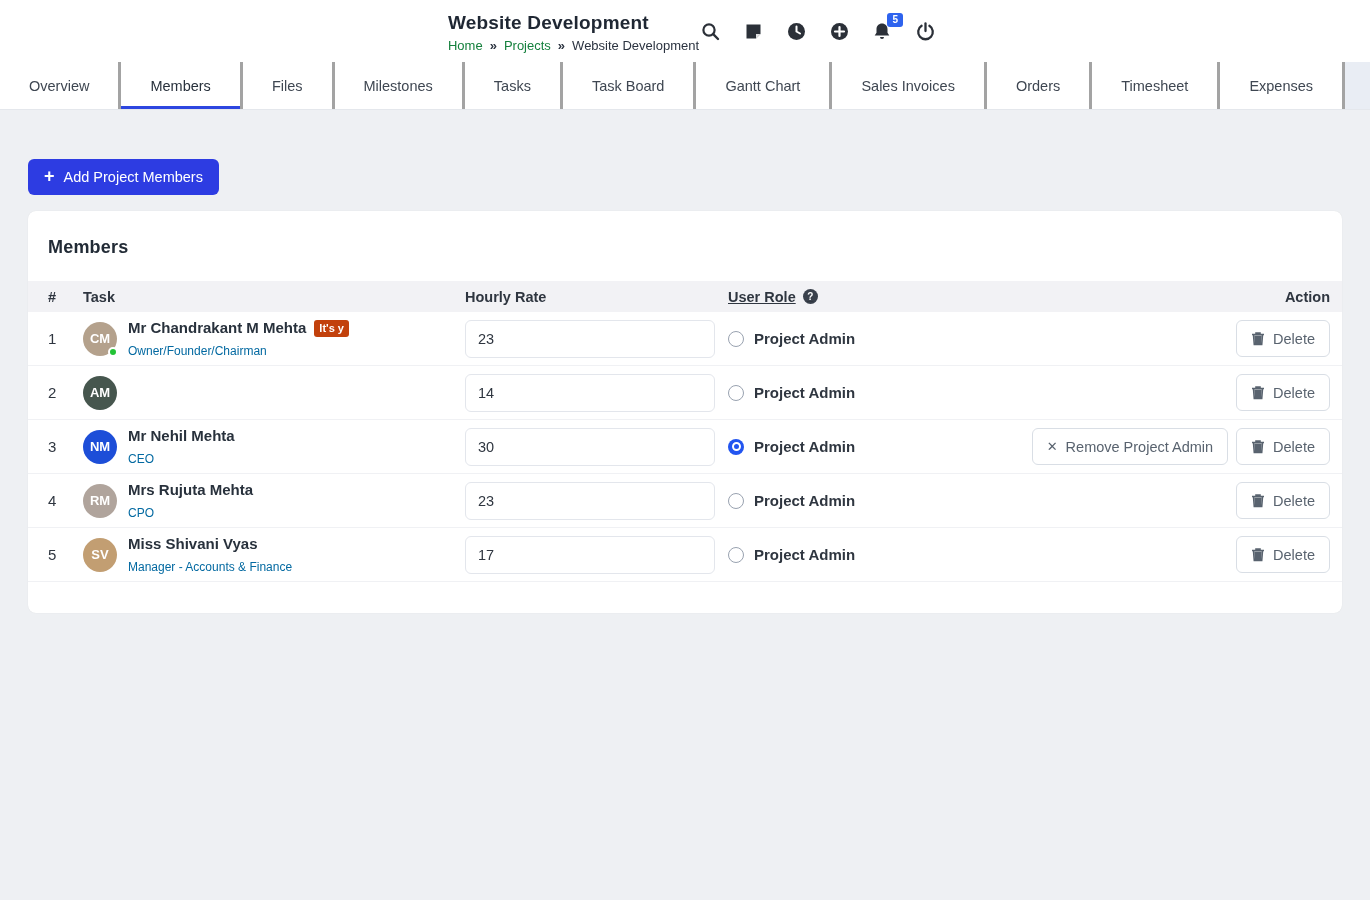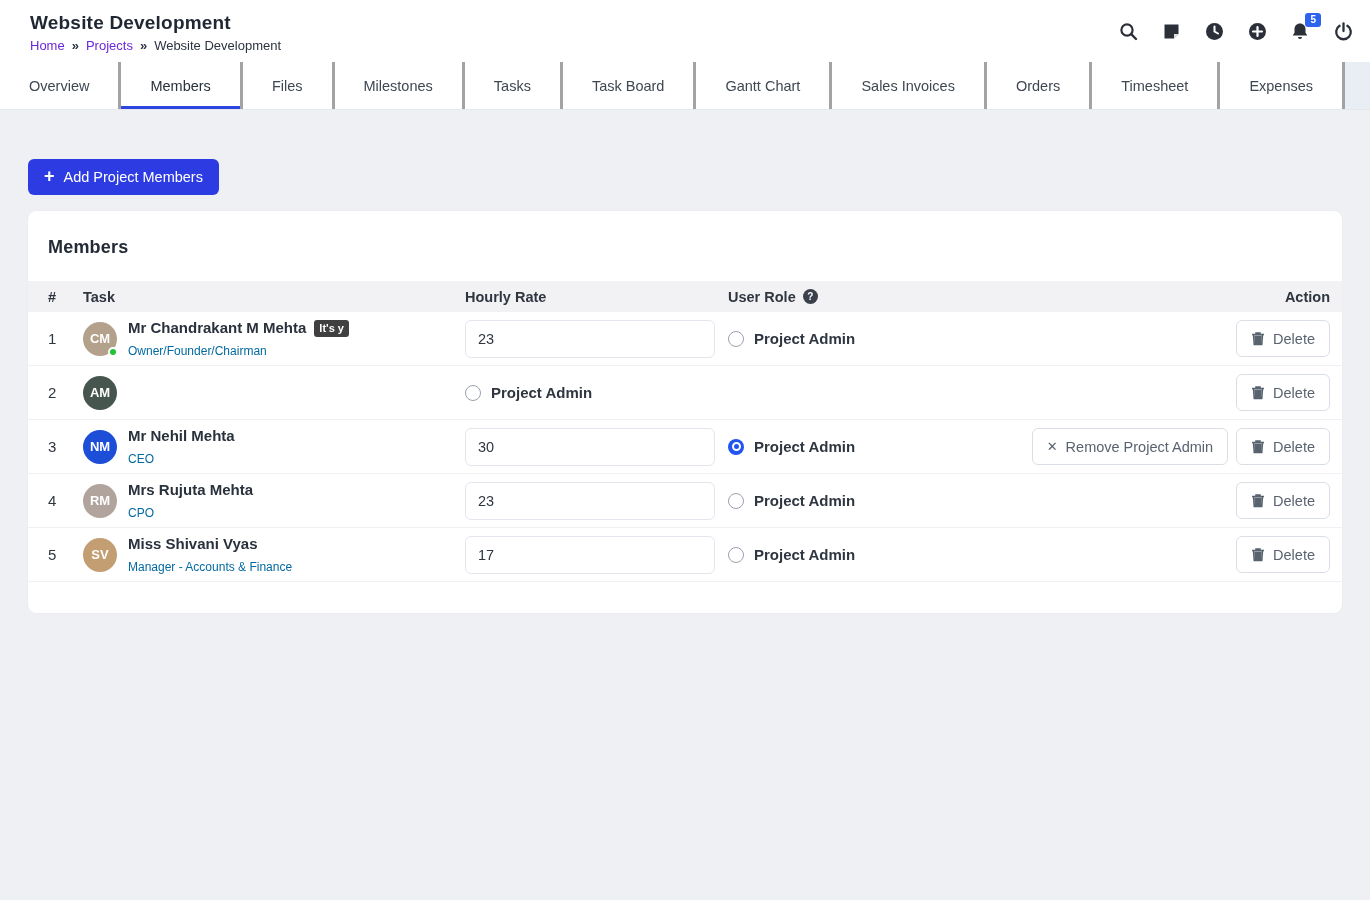--- a/index.html
+++ b/index.html
@@ -1,24 +1,24 @@
 <!DOCTYPE html>
 <html><head>
 <meta charset="utf-8">
 <style>
   * { margin:0; padding:0; box-sizing:border-box; }
   html,body { width:1370px; height:900px; background:#eef0f3; font-family:"Liberation Sans","DejaVu Sans",sans-serif; color:#28313c; overflow:hidden; }
 
   
-  .topbar { background:#fff; height:62px; display:flex; align-items:center; justify-content:space-between; padding:0 12px 0 30px; }
+  .topbar { background:#fff; height:62px; display:flex; align-items:center; justify-content:center; padding:0 12px 0 30px; }
   .titlewrap { padding-top:2px; }
   .page-title { font-size:19px; font-weight:bold; color:#1f2733; letter-spacing:.2px; }
   .breadcrumb { margin-top:4px; font-size:13px; color:#2b3340; display:flex; align-items:center; gap:7px; }
   .breadcrumb .sep { font-weight:bold; color:#2b3340; font-size:13px; }
-  .breadcrumb a { color:#6d28d9; text-decoration:none; }
+  .breadcrumb a { color:#15803d; text-decoration:none; }
   .topbar-icons { display:flex; align-items:center; gap:21px; padding-right:4px; }
   .icon-btn { position:relative; width:22px; height:22px; display:flex; align-items:center; justify-content:center; cursor:pointer; }
   .icon-btn svg { display:block; }
   .badge-count { position:absolute; top:-7px; right:-10px; background:#2e63ee; color:#fff; font-size:10px; font-weight:bold; border-radius:3px; padding:2px 5px; line-height:1; }
 
   
   .tabbar { background:#fff; height:48px; display:flex; border-bottom:1px solid #e4e7ec; }
   .tab { position:relative; display:flex; align-items:center; justify-content:center; padding:0 29px; font-size:14.5px; color:#3f4752; border-right:3px solid #a3a3a3; cursor:pointer; white-space:nowrap; flex:1 0 auto; }
   .tab.active { color:#28313c; }
   .tab.active::after { content:""; position:absolute; left:0; right:0; bottom:0; height:3px; background:#2d46e0; }
@@ -28,32 +28,32 @@
   .content { padding:49px 28px 0 28px; }
   .btn-primary { display:inline-flex; align-items:center; gap:9px; background:#2d3ce2; color:#fff; border:none; border-radius:6px; height:36px; padding:0 16px; font-size:14.5px; font-family:inherit; cursor:pointer; }
   .btn-primary .plus { font-size:18px; font-weight:bold; line-height:1; margin-top:-2px; }
 
   .card { margin-top:16px; background:#fff; border-radius:8px; box-shadow:0 0 1px rgba(40,49,60,.12); overflow:hidden; }
   .card-title { font-size:18px; font-weight:bold; color:#222b36; padding:26px 20px 23px 20px; letter-spacing:.2px; }
 
   .grid-row { display:grid; grid-template-columns:35px 382px 263px 1fr max-content; align-items:center; padding:0 12px 0 20px; }
   .thead { background:#f2f2f5; height:31px; font-size:14.5px; font-weight:bold; color:#2f3640; }
   .thead .th-action { justify-self:end; }
-  .th-role { display:flex; gap:7px; }
+  .th-role { display:flex; gap:7px;text-decoration:underline; }
   .q-icon { width:15px; height:15px; background:#3a414c; color:#fff; border-radius:50%; font-size:10px; font-weight:bold; display:inline-flex; align-items:center; justify-content:center; }
 
   .trow { min-height:54px; border-bottom:1px solid #f0f1f4; font-size:15px; }
   .idx { color:#2f3640; }
   .member { display:flex; align-items:center; gap:11px; }
   .avatar { position:relative; width:34px; height:34px; border-radius:50%; display:flex; align-items:center; justify-content:center; font-size:13px; font-weight:bold; color:#fff; flex:0 0 auto; }
   .status-dot { position:absolute; right:-1px; bottom:-1px; width:10px; height:10px; border-radius:50%; background:#22c335; border:2px solid #fff; }
   .mname { font-size:15px; font-weight:bold; color:#28313c; line-height:1.25; display:flex; align-items:center; gap:8px; }
   .mname a { color:#28313c; text-decoration:none; }
   .designation { font-size:12px; color:#0369a1; margin-top:7px; }
-  .badge-you { background:#404040; color:#fff; font-size:11px; font-weight:bold; padding:3px 5px; border-radius:3px; line-height:1; white-space:nowrap; }
+  .badge-you { background:#c2410c; color:#fff; font-size:11px; font-weight:bold; padding:3px 5px; border-radius:3px; line-height:1; white-space:nowrap; }
 
   .rate-input { width:250px; height:38px; border:1px solid #e3e6ec; border-radius:6px; font-size:14.5px; color:#2f3640; padding:0 12px; font-family:inherit; outline:none; }
 
   .role-cell { display:flex; align-items:center; justify-content:space-between; padding-right:8px; }
   .role-pick { display:flex; align-items:center; gap:10px; cursor:pointer;font-weight:bold; }
   .radio { width:16px; height:16px; border-radius:50%; border:1px solid #99a2b0; background:#fff; flex:0 0 auto; }
   .radio.checked { border:none; background:#2255f0; position:relative; }
   .radio.checked::after { content:""; position:absolute; left:3.5px; top:3.5px; width:9px; height:9px; border-radius:50%; border:2.5px solid #fff; background:#2255f0; box-sizing:border-box; }
   .role-label { font-size:15px; color:#2f3640; }
 
@@ -185,20 +185,21 @@
       </div>
     </div>
 
     <div class="grid-row trow">
       <div class="idx">2</div>
       <div class="member">
         <div class="avatar" style="background:#46564e">
             <span>AM</span>
           </div>
       </div>
+      <div><input class="rate-input" type="text" value="14" style=""></div>
       <div class="role-cell">
         <span class="role-pick">
           <span class="radio"></span>
           <span class="role-label">Project Admin</span>
         </span>
       </div>
       <div class="action-cell">
         <button class="btn-outline">
           <svg width="14" height="15" viewBox="0 0 14 15">
               <path d="M1 3.5 h12 M5 3.5 V2 h4 v1.5 M2.5 3.5 l.8 10 h7.4 l.8-10" fill="none" stroke="#59636f" stroke-width="1.6"></path>

